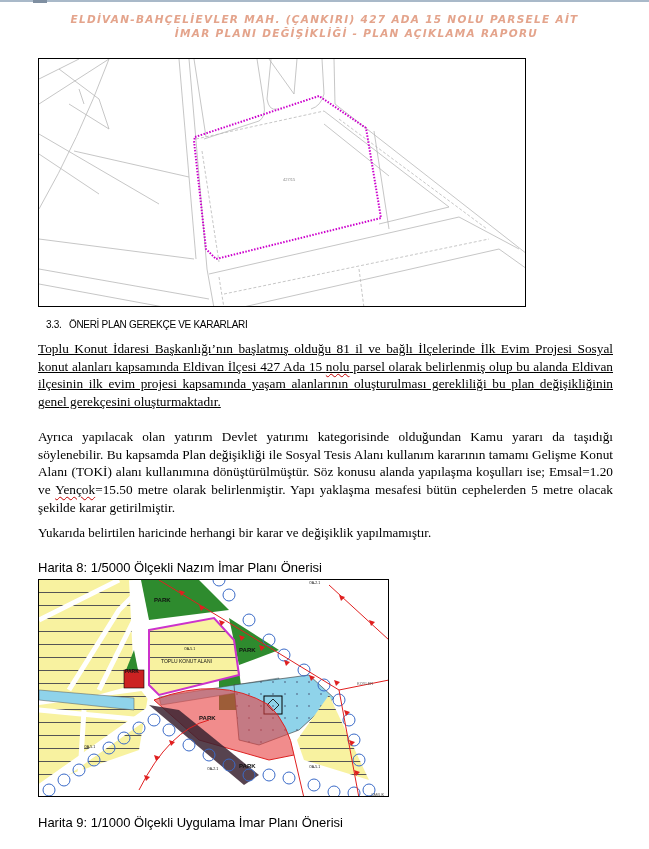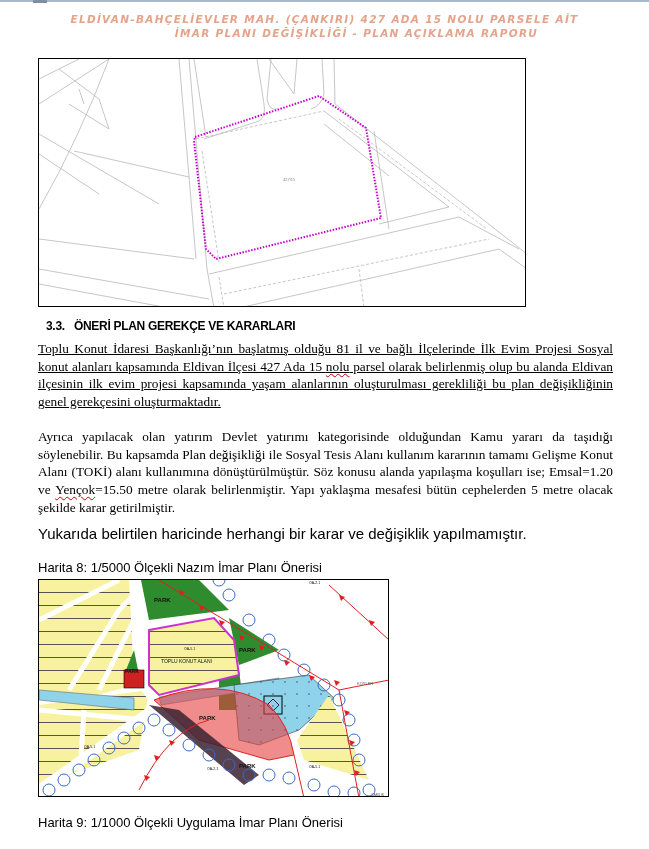--- a/index.html
+++ b/index.html
@@ -16,32 +16,32 @@
   }
   .header.l1 { top: 13px; }
   .header.l2 { top: 27px; margin-left: 32px; }
   .map1 {
     position: absolute; left: 38px; top: 58px; width: 488px; height: 249px;
     border: 1px solid #000; box-sizing: border-box; background: #fff; overflow: hidden;
   }
   .map1 svg, .map2 svg { display: block; }
   .section-title {
     position: absolute; left: 46px; top: 319px;
-    font-family: "Liberation Sans", sans-serif; font-weight: bold; font-size: 12px; letter-spacing: -0.3px;
+    font-family: "Liberation Sans", sans-serif; font-weight: normal; font-size: 10px; letter-spacing: -0.3px;
   }
   .para {
     position: absolute; left: 38px; width: 575px;
     font-family: "Liberation Serif", serif; font-size: 13.3px; line-height: 17.7px;
     text-align: justify;
   }
   .para.p1 { top: 340px; text-decoration: underline; }
   .para.p2 { top: 428px; }
   .squig { text-decoration: underline wavy #c00000; text-decoration-thickness: 1px; text-underline-offset: 2px; }
   .sans-line {
-    position: absolute; left: 38px; font-family: Liberation Sans, sans-serif; font-size: 15px;
+    position: absolute; left: 38px; font-family: Liberation Serif, serif; font-size: 13px;
   }
   .sans-line.note { top: 525px; }
   .caption { font-family: Liberation Sans, sans-serif; font-size: 13px; position: absolute; left: 38px; }
   .caption.c8 { top: 560px; }
   .caption.c9 { top: 815px; }
   .map2 {
     position: absolute; left: 38px; top: 579px; width: 351px; height: 218px;
     border: 1px solid #000; box-sizing: border-box; background: #fff; overflow: hidden;
   }
 </style>

